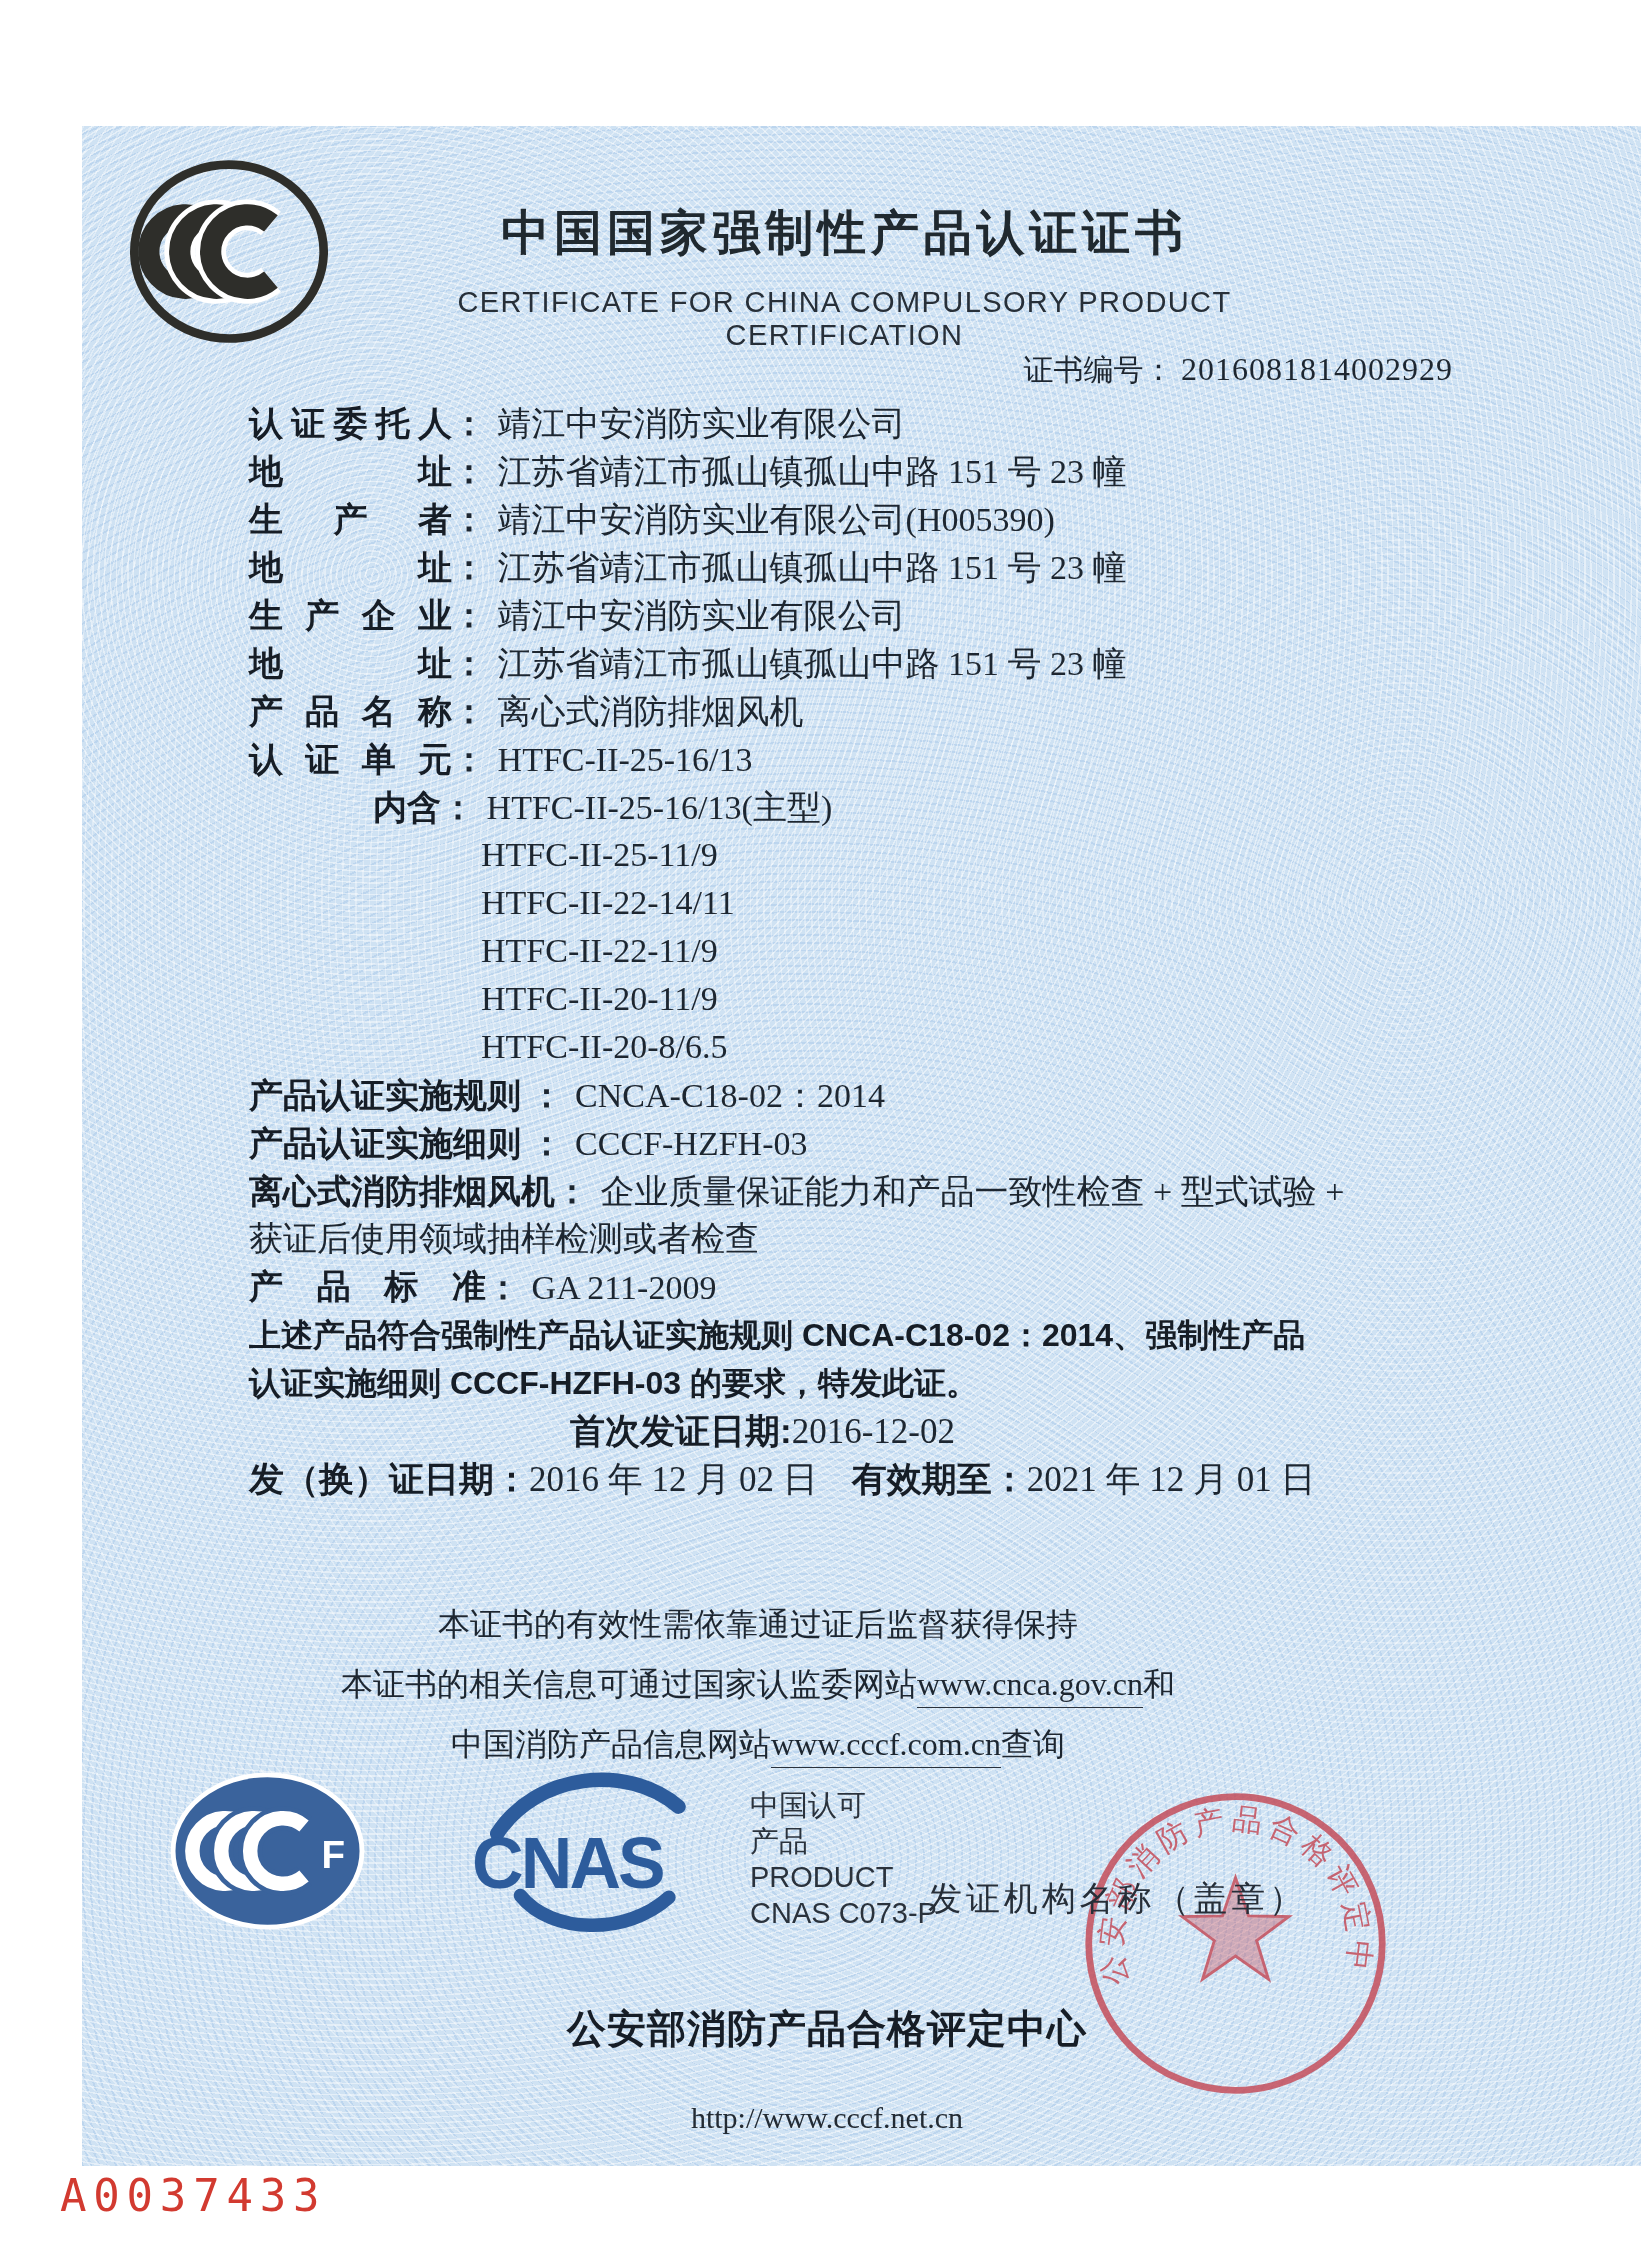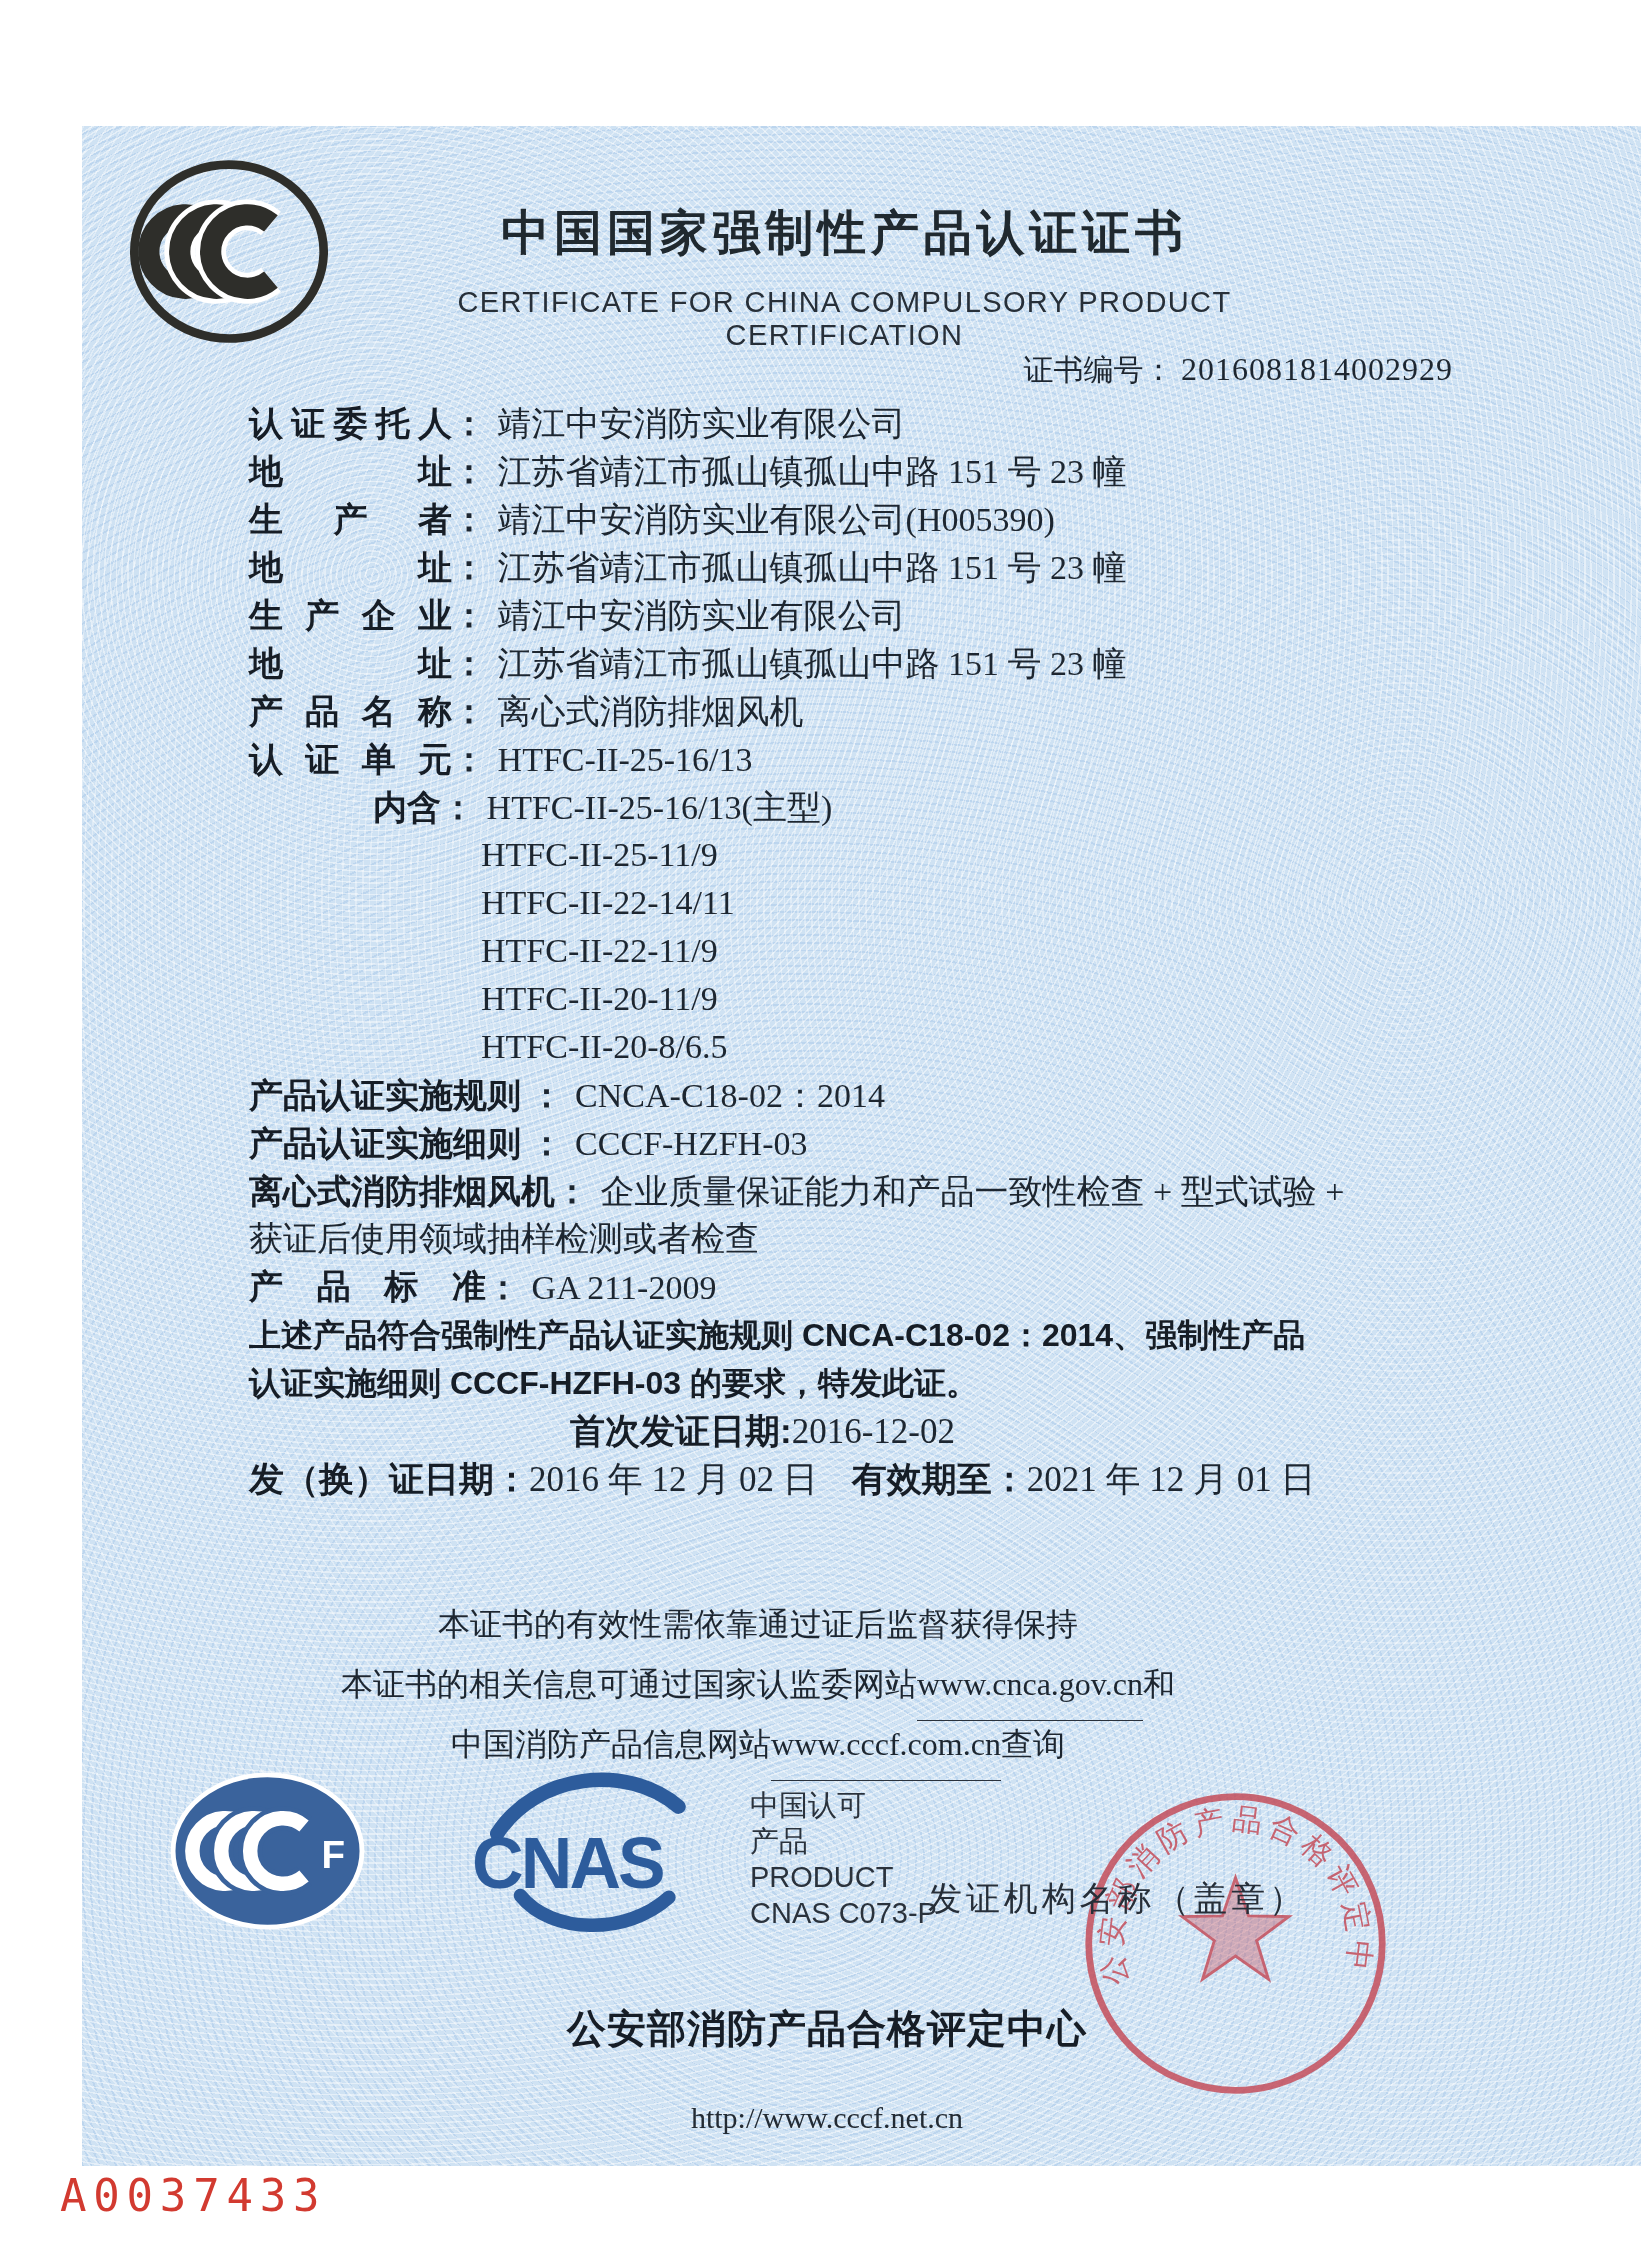--- a/index.html
+++ b/index.html
@@ -49,21 +49,21 @@
     display:inline-block; width:237px; vertical-align:top;
     font-family:Liberation Serif, serif; font-weight:bold;
     text-align:justify; text-align-last:justify; color:#161d26;
   }
   .stmt { font-family:"Liberation Sans","DejaVu Sans",sans-serif; font-weight:bold; font-size:32px; color:#161d26;text-align:right; }
   .gap { display:inline-block; width:34px; }
 
   
   .notice { position:absolute; left:0; top:1468px; width:1352px; text-align:center; font-size:32px; }
   .notice div { height:60px; line-height:60px; white-space:nowrap; }
-  .ulink { border-bottom:1.9px solid #2a323c; padding-bottom:18px; }
+  .ulink { border-bottom:1.9px solid #2a323c; padding-bottom:5px; }
 
   
   .cccf-logo { position:absolute; left:87px; top:1646px; }
   .cnas-logo { position:absolute; left:388px; top:1644px; }
   .accr { position:absolute; left:668px; top:1661px; font-size:29px; line-height:36px; color:#2a323c;
           font-family:"Liberation Sans","DejaVu Sans",sans-serif; }
   .accr .cjk { font-family:"Liberation Serif","DejaVu Serif",serif; }
   .seal-caption { position:absolute; left:846px; top:1750px; font-size:34px; letter-spacing:3.9px; color:#262e38; z-index:3; }
   .stamp { position:absolute; left:999px; top:1663px; z-index:2; }
 

